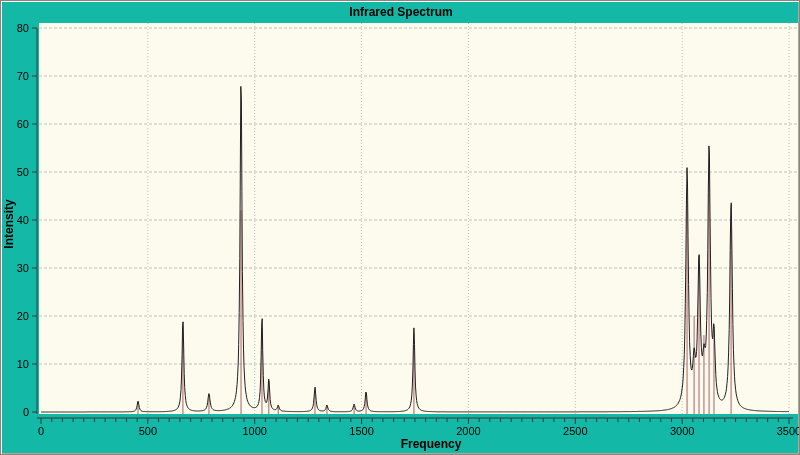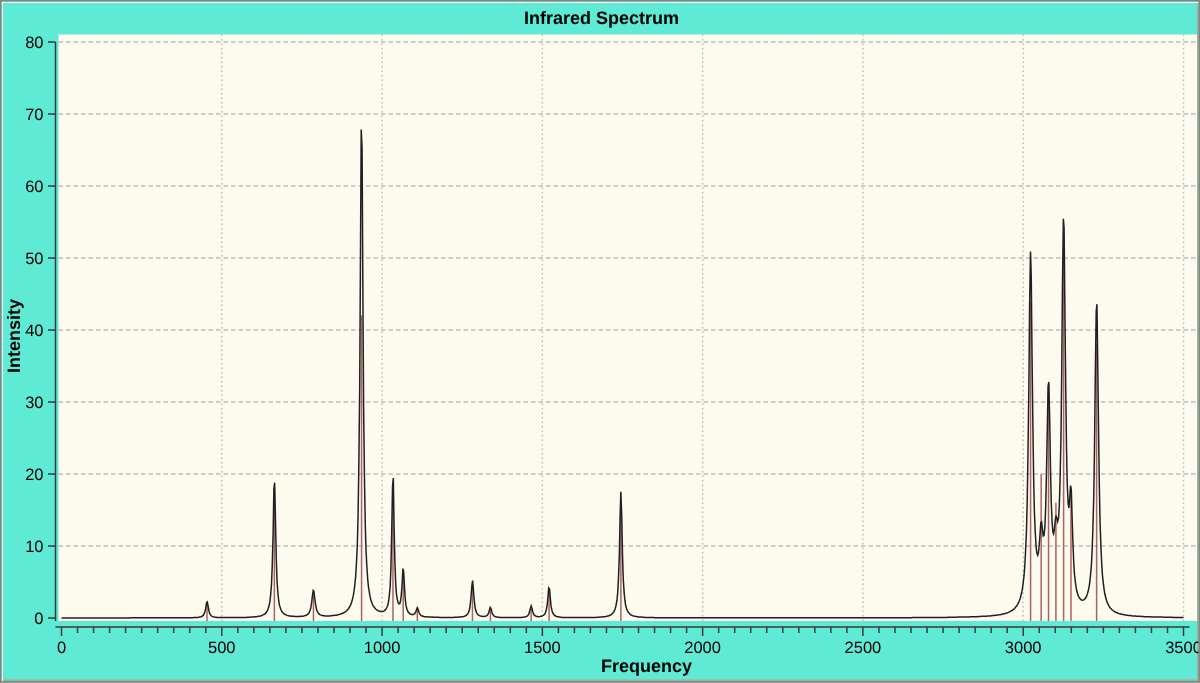--- a/index.html
+++ b/index.html
@@ -1,19 +1,19 @@
 <!DOCTYPE html>
 <html><head>
 <meta charset="utf-8">
 <style>
   html,body{margin:0;padding:0;background:#808080;}
   *{box-sizing:border-box;}
   .window{
     position:relative;width:800px;height:455px;
-    background:#5eead4;
+    background:#14b8a6;
     font-family:"Liberation Sans",sans-serif;
     border:1px solid #87857c;
     box-shadow: inset 1px 1px 0 #ffffff, inset -1px -1px 0 #aca89e;
     overflow:hidden;
   }
   .titlebar{
     position:absolute;left:2px;top:3px;width:796px;height:17px;
     text-align:center;font-size:12px;font-weight:bold;color:#000;
     line-height:17px;
   }

